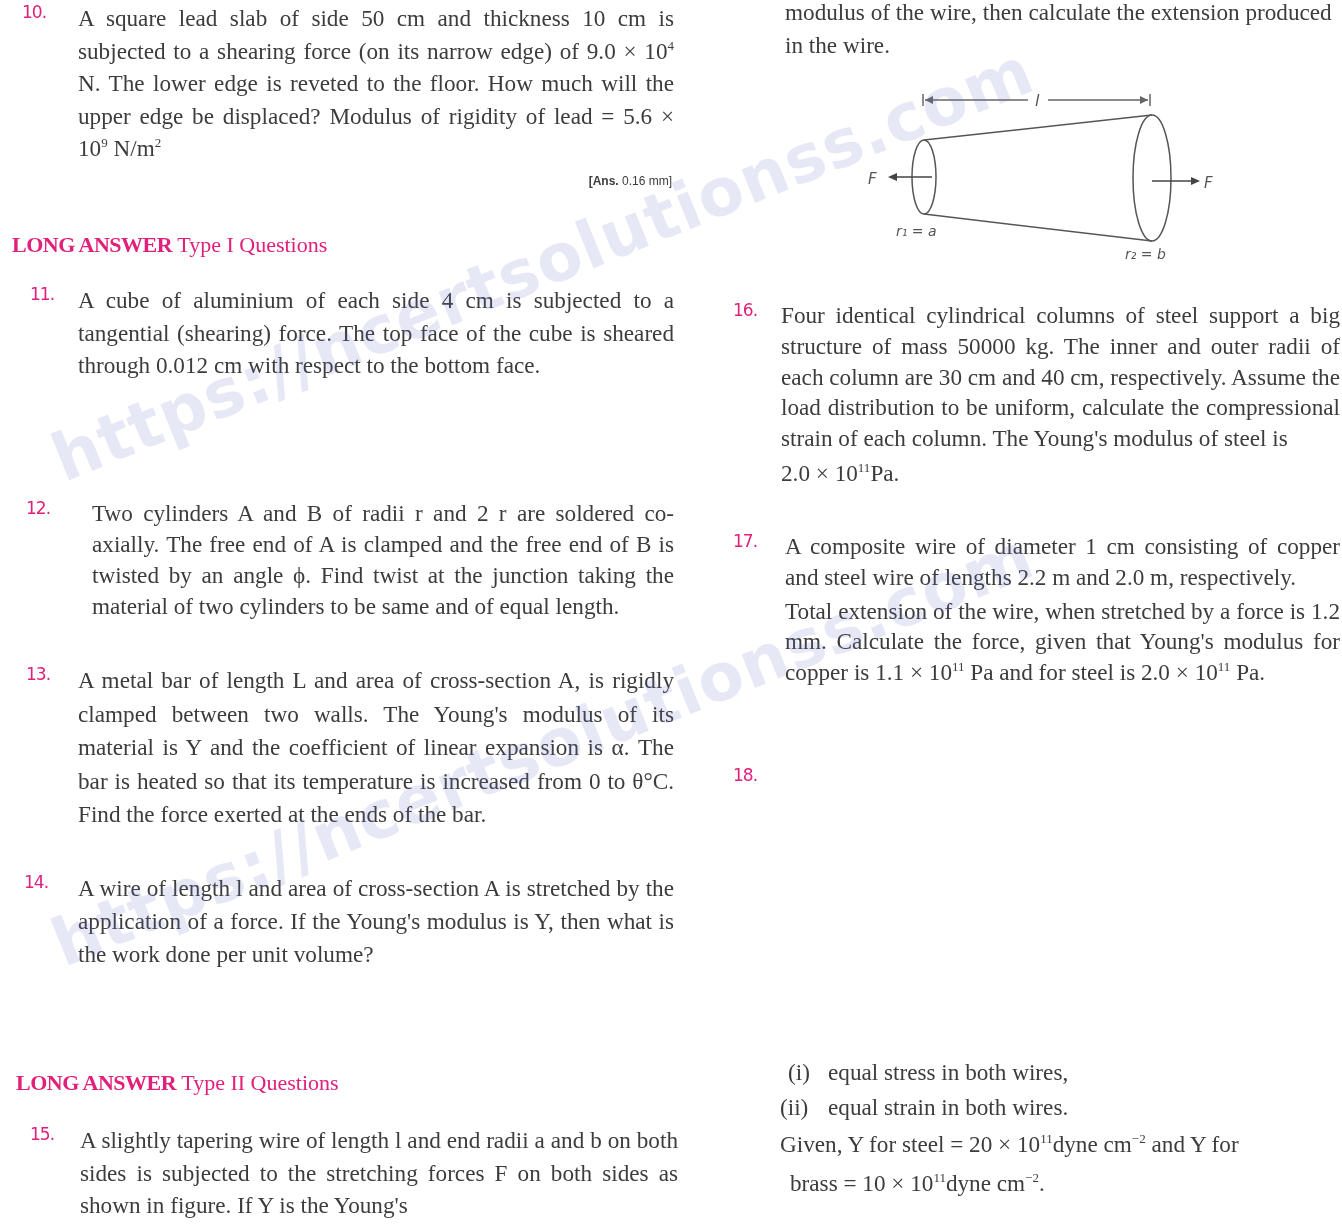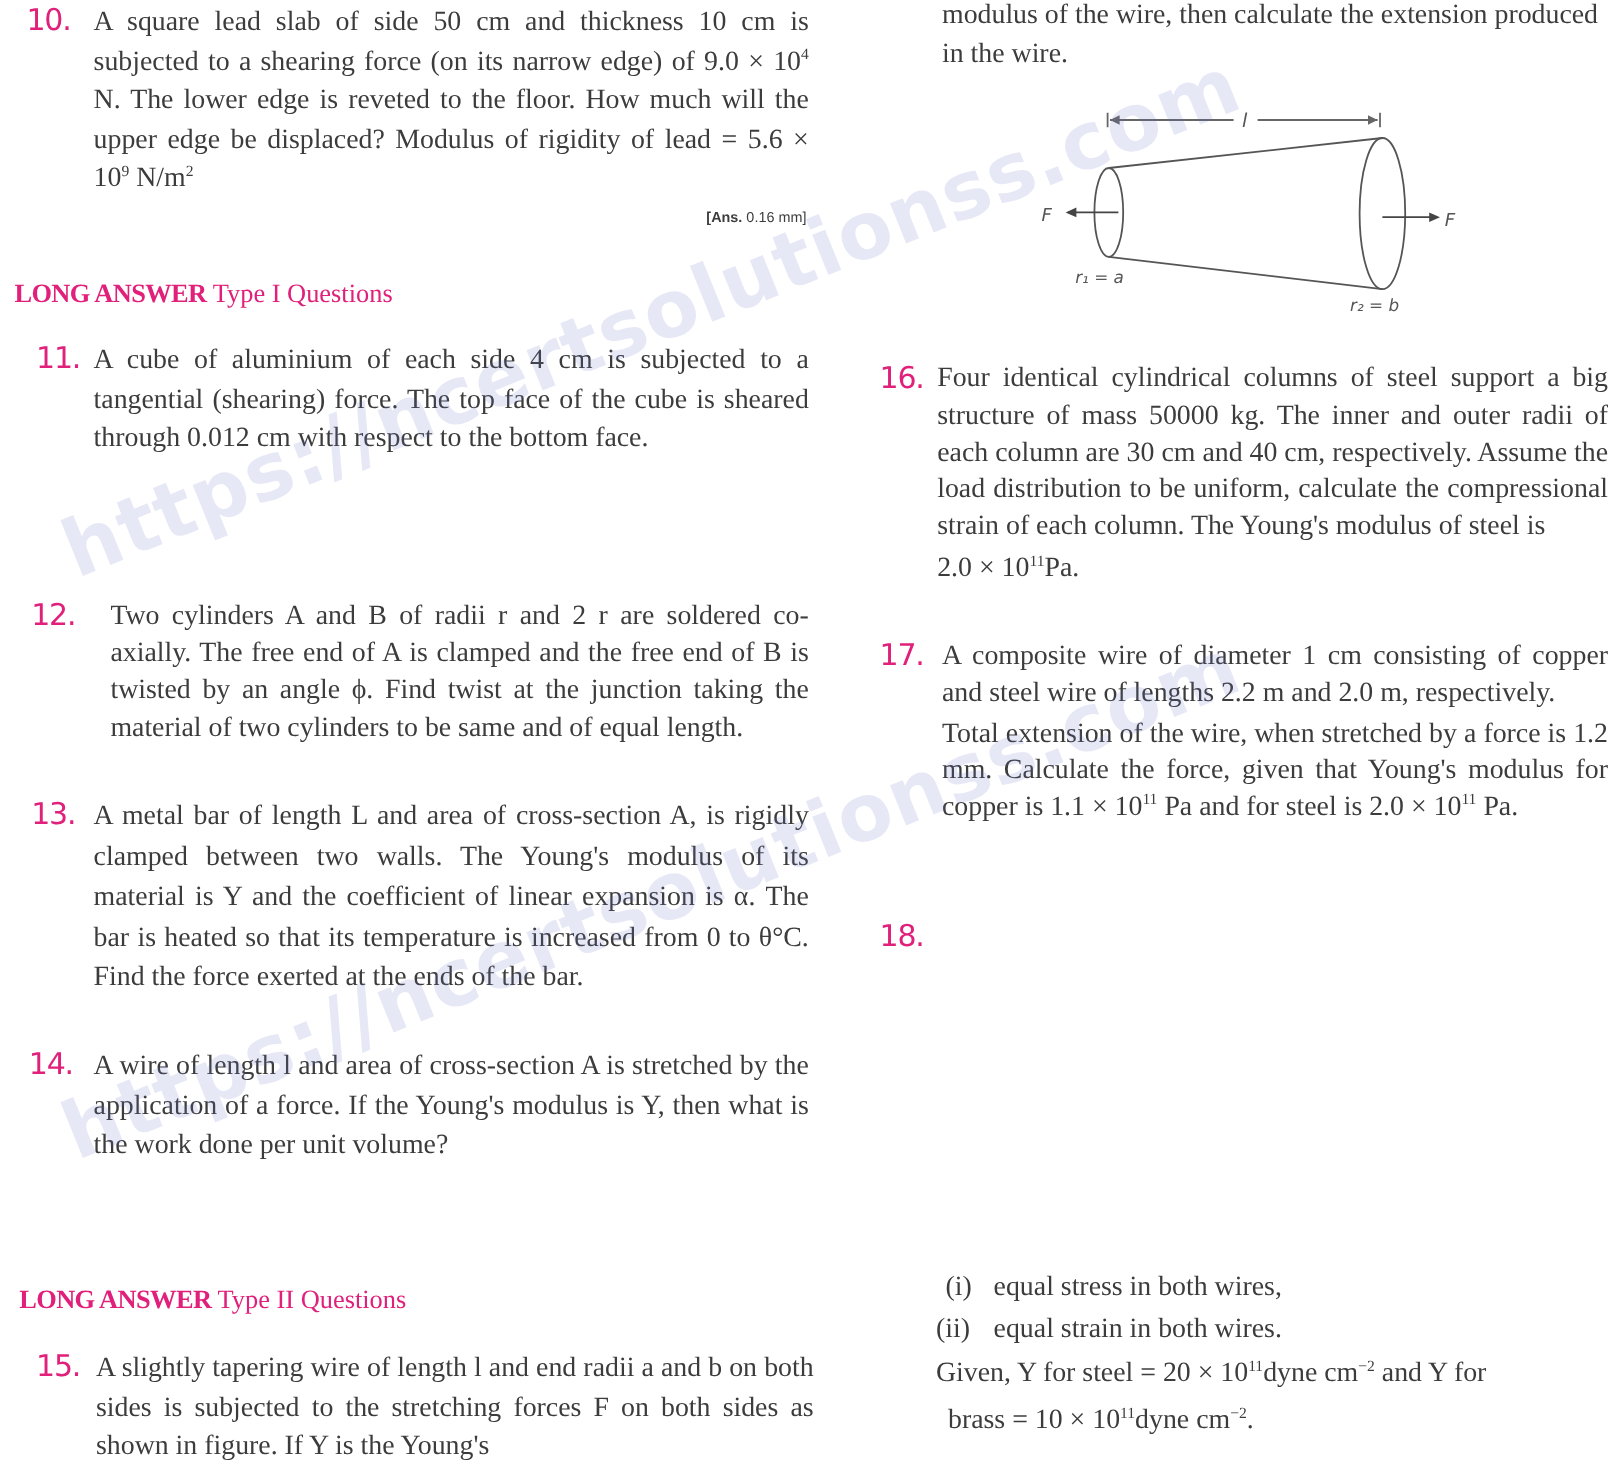--- a/index.html
+++ b/index.html
@@ -5,21 +5,21 @@
   html, body { margin: 0; padding: 0; }
   body {
     width: 1342px; height: 1228px; background: #ffffff; position: relative; overflow: hidden;
     font-family: "DejaVu Serif", serif; color: #3a3a3a;
   }
   .page { position: absolute; inset: 0; }
 
   .q { position: absolute; }
   .qnum {
     position: absolute; left: 0; top: 0;
-    color: #e0207a; font-family: "DejaVu Sans", sans-serif; font-size: 25px; font-weight: normal;
+    color: #e0207a; font-family: "DejaVu Sans", sans-serif; font-size: 17px; font-weight: normal;
     letter-spacing: -1px;
   }
   .qtext {
     font-family: "Liberation Serif", serif;
     font-size: 23.2px; line-height: 32.5px; text-align: justify; color: #3c3c3c;
   }
   .qtext p { margin: 0; }
   .qtext p + p { margin-top: 3px; }
   sup { font-size: 13px; line-height: 0; vertical-align: super; }
 

